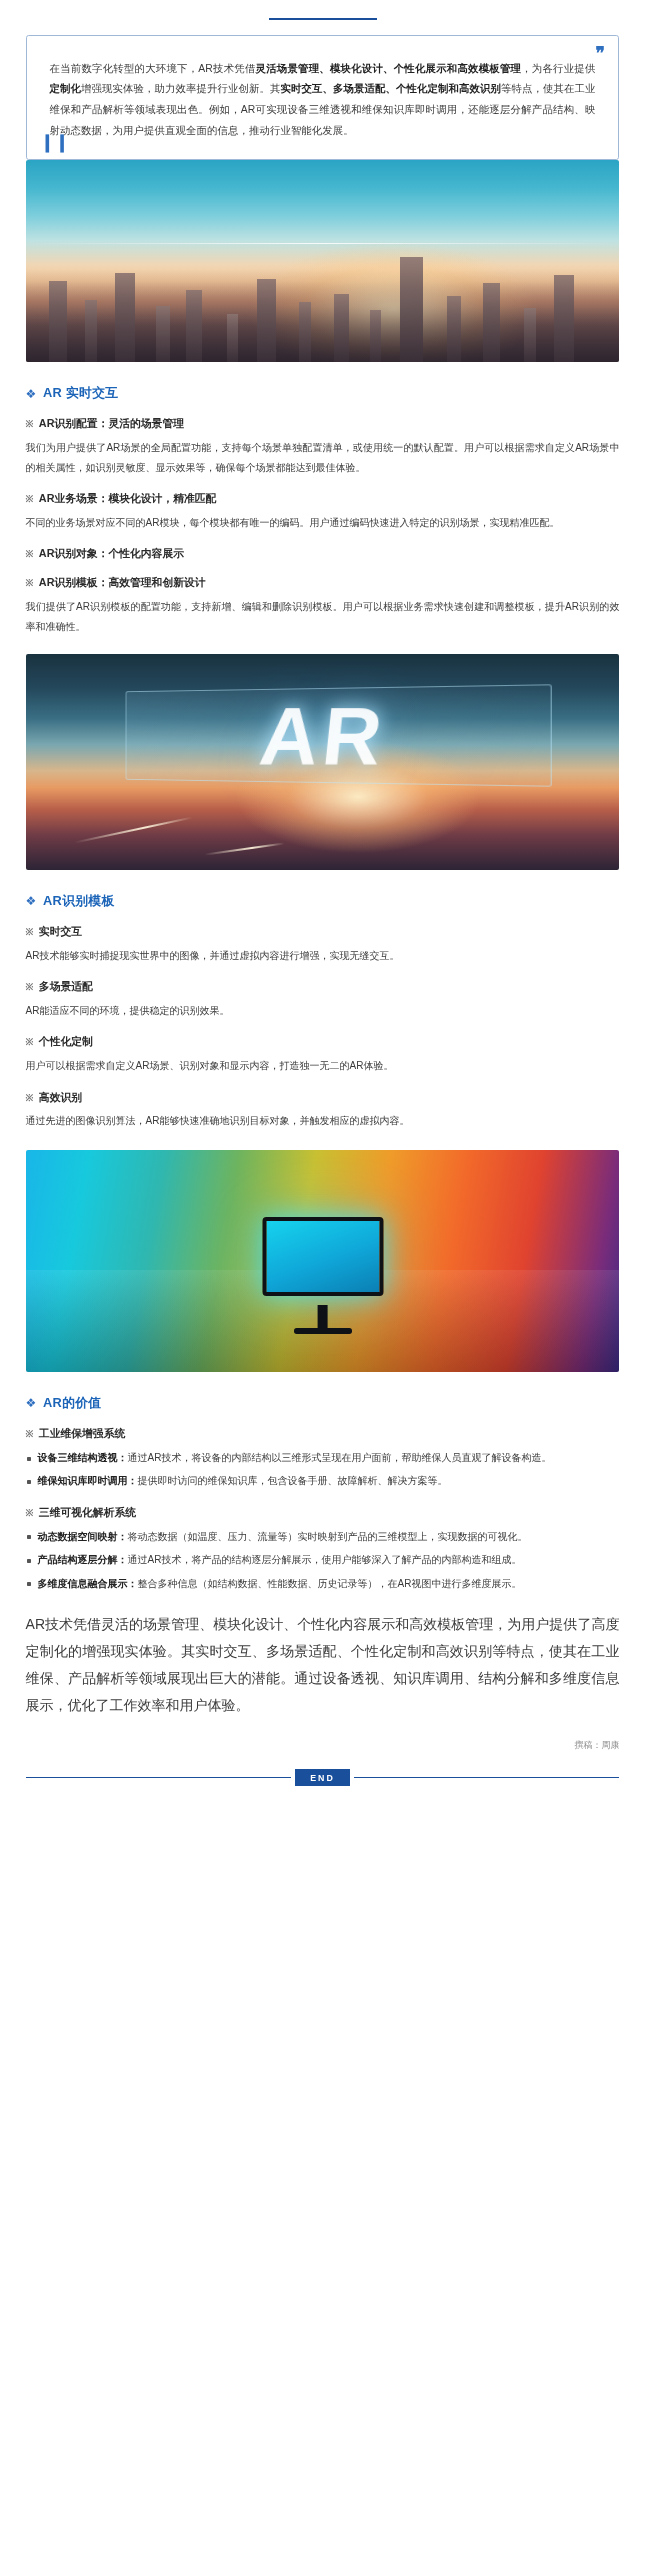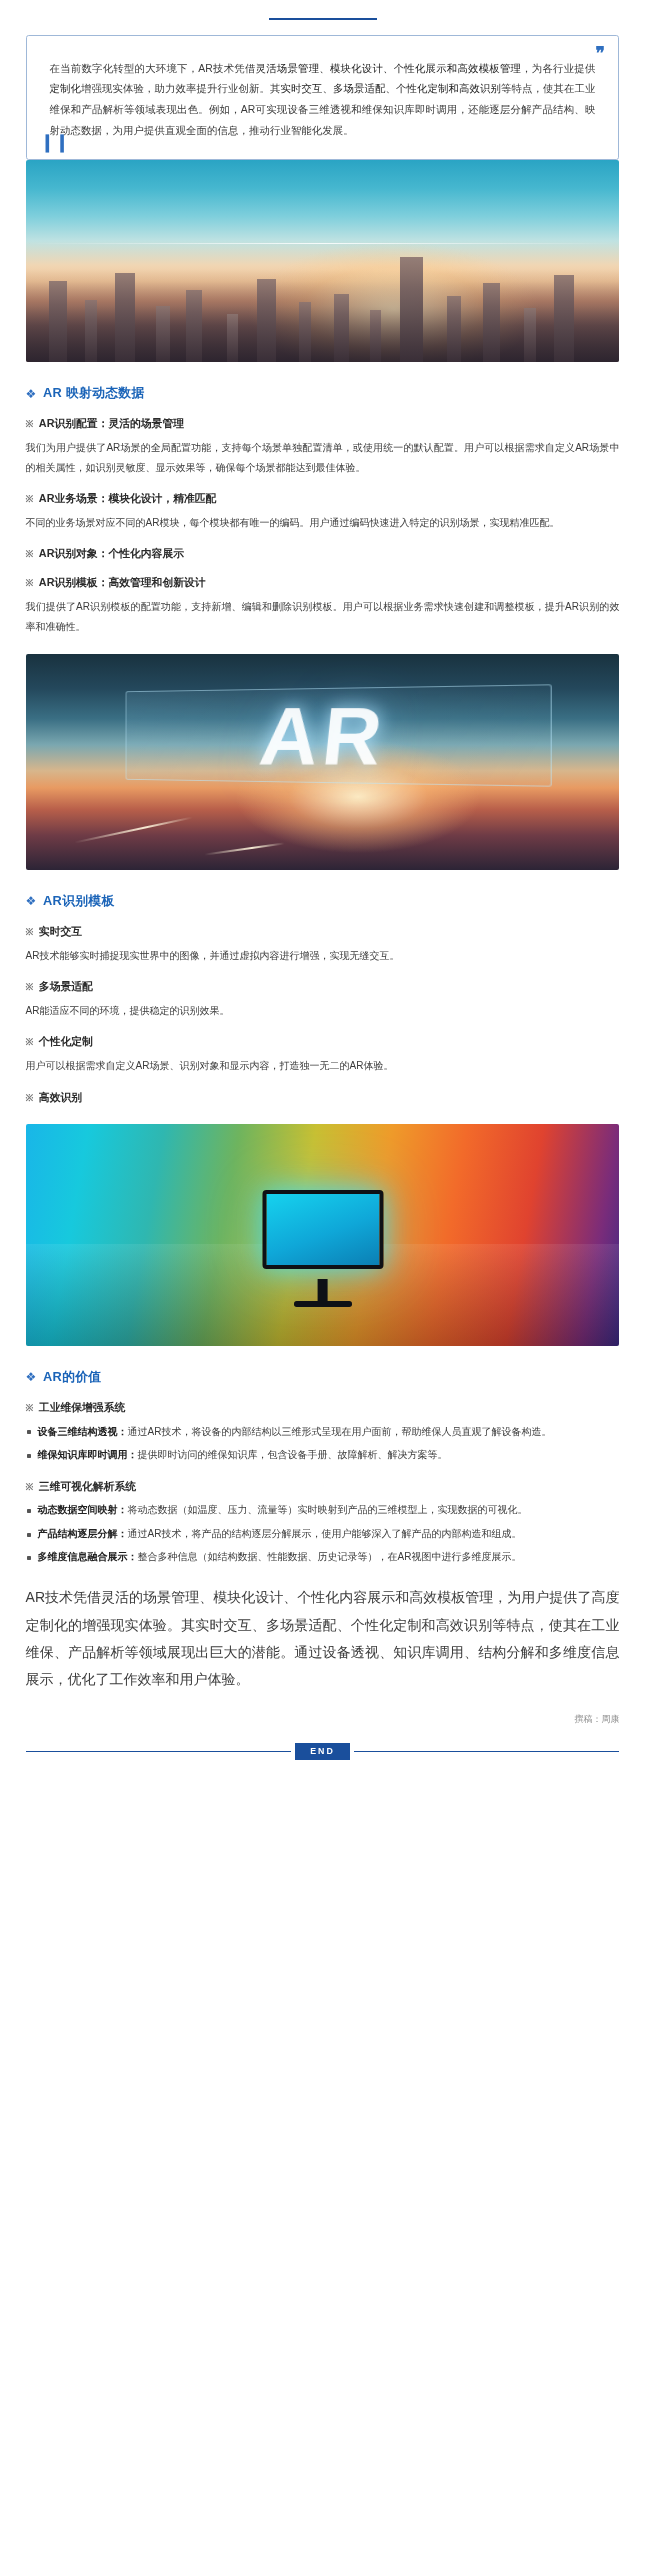--- a/index.html
+++ b/index.html
@@ -49,21 +49,21 @@
   }
   .quote-open { top: 9.4px; right: 13.5px; }
   .quote-close { bottom: 8px; left: 13.5px; }
   .intro-text {
     font-size: 10.4px;
     line-height: 2.0;
     color: #3a3a3a;
     text-align: justify;
     letter-spacing: 0.1px;
   }
-  .intro-text b { color: #222; font-weight: normal; }
+  .intro-text b { color: #222; font-weight: bold; }
 
   
   .hero {
     margin: 20px 25.6px 0 25.6px;
     height: 202px;
     border-radius: 2px;
     overflow: hidden;
     position: relative;
   }
   .hero-city {
@@ -337,21 +337,21 @@
     <div class="bldg" style="left:58%; width:10.8px; height:26%;"></div>
     <div class="bldg" style="left:63%; width:23px; height:52%;"></div>
     <div class="bldg" style="left:71%; width:13.5px; height:33%;"></div>
     <div class="bldg" style="left:77%; width:17.5px; height:39%;"></div>
     <div class="bldg" style="left:84%; width:12px; height:27%;"></div>
     <div class="bldg" style="left:89%; width:20px; height:43%;"></div>
   </div>
 
   <div class="section-head">
     <span class="gem">❖</span>
-    <h2>AR 映射动态数据</h2>
+    <h2>AR 实时交互</h2>
   </div>
   <div class="sub">
     <div class="sub-title">
       <span class="mark">※</span>
       <span>AR识别配置：灵活的场景管理</span>
     </div>
     <p class="para">我们为用户提供了AR场景的全局配置功能，支持每个场景单独配置清单，或使用统一的默认配置。用户可以根据需求自定义AR场景中的相关属性，如识别灵敏度、显示效果等，确保每个场景都能达到最佳体验。</p>
 
     <div class="sub-title">
       <span class="mark">※</span>
@@ -398,20 +398,21 @@
     <div class="sub-title">
       <span class="mark">※</span>
       <span>个性化定制</span>
     </div>
     <p class="para">用户可以根据需求自定义AR场景、识别对象和显示内容，打造独一无二的AR体验。</p>
 
     <div class="sub-title">
       <span class="mark">※</span>
       <span>高效识别</span>
     </div>
+    <p class="para">通过先进的图像识别算法，AR能够快速准确地识别目标对象，并触发相应的虚拟内容。</p>
   </div>
 
   <div class="hero hero-monitor" style="height:222px; margin-top:19px;">
     <div class="floor"></div>
     <div class="screen"></div>
     <div class="stand"></div>
     <div class="base"></div>
   </div>
 
   <div class="section-head">

